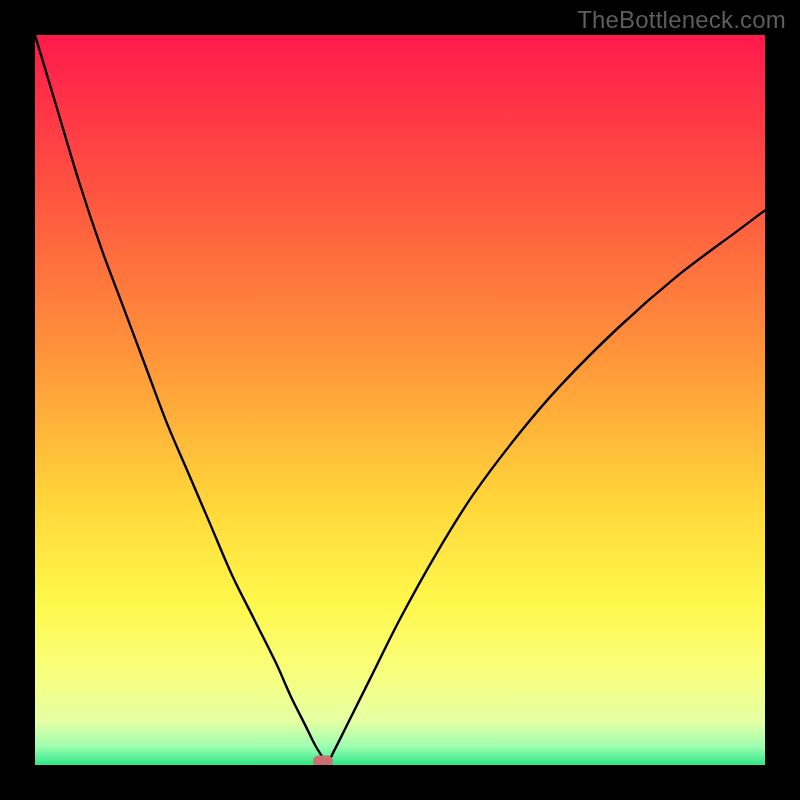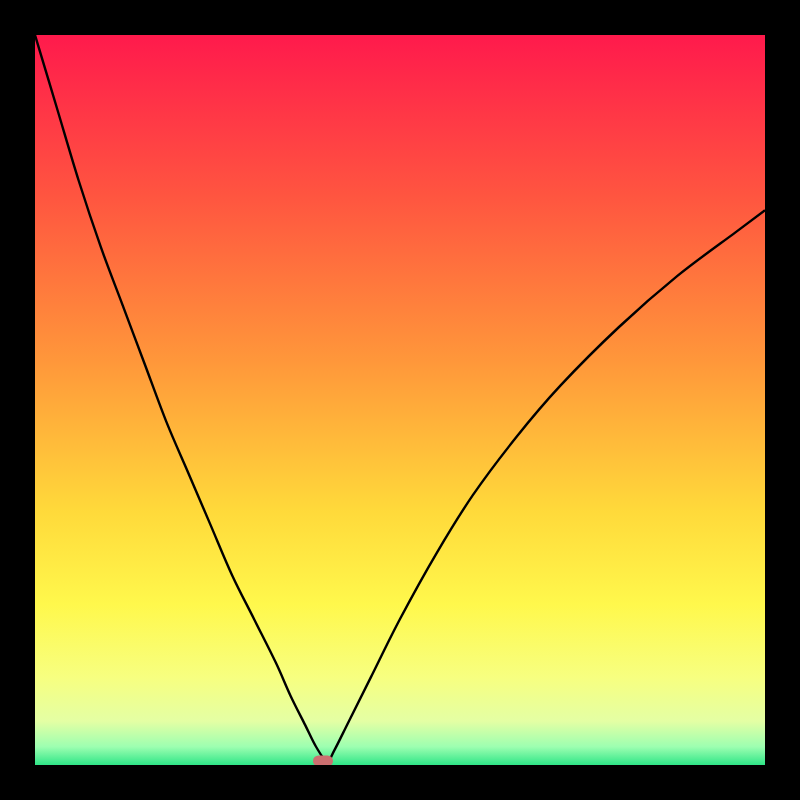--- a/index.html
+++ b/index.html
@@ -82,13 +82,14 @@
       <rect x="0" y="0" width="100" height="100" fill="url(#bg-grad)"></rect>
     </svg>
 
     <svg class="curve" viewBox="0 0 100 100" preserveAspectRatio="none">
       <path id="curve-path" d="M 0.000 0.000 C 0.500 1.667, 2.000 6.667, 3.000 10.000 C 4.000 13.333, 5.000 16.833, 6.000 20.000 C 7.000 23.167, 8.000 26.167, 9.000 29.000 C 10.000 31.833, 11.000 34.333, 12.000 37.000 C 13.000 39.667, 14.000 42.333, 15.000 45.000 C 16.000 47.667, 17.000 50.500, 18.000 53.000 C 19.000 55.500, 20.000 57.667, 21.000 60.000 C 22.000 62.333, 23.000 64.667, 24.000 67.000 C 25.000 69.333, 26.000 71.833, 27.000 74.000 C 28.000 76.167, 29.000 78.000, 30.000 80.000 C 31.000 82.000, 32.167 84.250, 33.000 86.000 C 33.833 87.750, 34.333 89.083, 35.000 90.500 C 35.667 91.917, 36.417 93.333, 37.000 94.500 C 37.583 95.667, 38.000 96.667, 38.500 97.500 C 39.000 98.333, 39.583 99.417, 40.000 99.500 C 40.417 99.583, 40.500 98.917, 41.000 98.000 C 41.500 97.083, 42.167 95.667, 43.000 94.000 C 43.833 92.333, 44.833 90.333, 46.000 88.000 C 47.167 85.667, 48.500 82.833, 50.000 80.000 C 51.500 77.167, 53.333 73.833, 55.000 71.000 C 56.667 68.167, 58.167 65.667, 60.000 63.000 C 61.833 60.333, 64.000 57.500, 66.000 55.000 C 68.000 52.500, 69.667 50.500, 72.000 48.000 C 74.333 45.500, 77.333 42.500, 80.000 40.000 C 82.667 37.500, 85.333 35.167, 88.000 33.000 C 90.667 30.833, 94.000 28.500, 96.000 27.000 C 98.000 25.500, 99.333 24.500, 100.000 24.000" fill="none" stroke="#000" stroke-width="2.4" vector-effect="non-scaling-stroke"></path>
     </svg>
 
     <div class="marker" id="marker" style="left: 288.35px; top: 725.62px; background: rgb(204, 111, 112);"></div>
   </div>
 
+  <div class="watermark">TheBottleneck.com</div>
 </div>
 
 </body></html>

